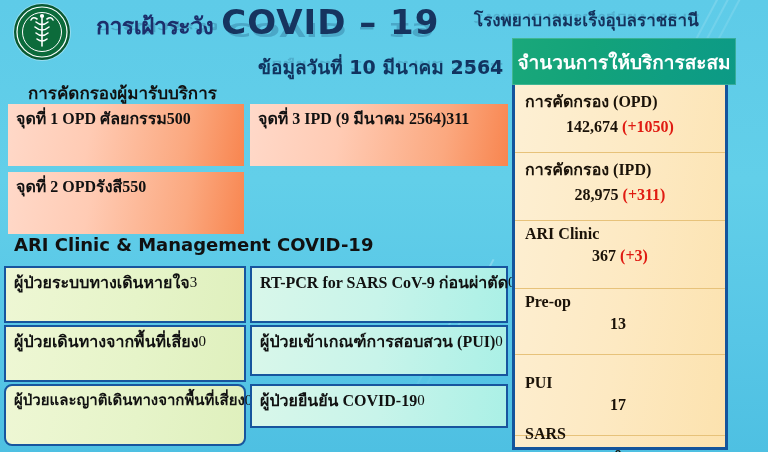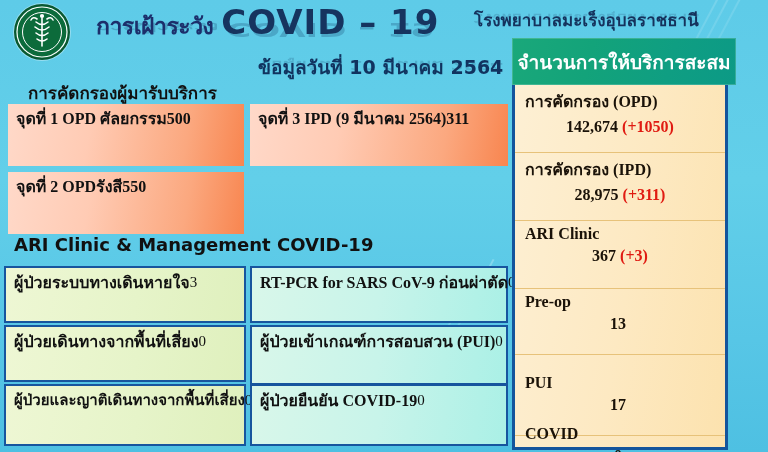--- a/index.html
+++ b/index.html
@@ -227,34 +227,34 @@
   </div>
 
   <div class="card green" style="left:4px; top:266px; width:242px; height:57px;">
     <div class="lbl">ผู้ป่วยระบบทางเดินหายใจ</div>
     <div class="val">3</div>
   </div>
   <div class="card green" style="left:4px; top:325px; width:242px; height:57px;">
     <div class="lbl">ผู้ป่วยเดินทางจากพื้นที่เสี่ยง</div>
     <div class="val">0</div>
   </div>
-  <div class="card green" style="left:4px; top:384px; width:242px; height:62px;">
+  <div class="card green" style="left:4px; top:384px; width:242px; height:62px;border-radius:8px;">
     <div class="lbl" style="font-size:15px;">ผู้ป่วยและญาติเดินทางจากพื้นที่เสี่ยง</div>
     <div class="val">0</div>
   </div>
 
   <div class="card mint" style="left:250px; top:266px; width:258px; height:57px;">
     <div class="lbl">RT-PCR for SARS CoV-9 ก่อนผ่าตัด</div>
     <div class="val">0</div>
   </div>
-  <div class="card mint" style="left:250px; top:325px; width:258px; height:60px;">
+  <div class="card mint" style="left:250px; top:325px; width:258px; height:51px;">
     <div class="lbl">ผู้ป่วยเข้าเกณฑ์การสอบสวน (PUI)</div>
     <div class="val">0</div>
   </div>
-  <div class="card mint" style="left:250px; top:384px; width:258px; height:62px;">
+  <div class="card mint" style="left:250px; top:384px; width:258px; height:44px;">
     <div class="lbl">ผู้ป่วยยืนยัน COVID-19</div>
     <div class="val">0</div>
   </div>
 
   <div id="right-panel">
     <div class="prow" style="top:47px;  height:68px;">
       <div class="lbl">การคัดกรอง (OPD)</div>
       <div class="valrow">
         <span>142,674</span><span class="delta">(+1050)</span>
       </div>
@@ -277,21 +277,21 @@
         <span>13</span><span class="delta"></span>
       </div>
     </div>
     <div class="prow" style="top:332px; height:66px;">
       <div class="lbl">PUI</div>
       <div class="valrow">
         <span>17</span><span class="delta"></span>
       </div>
     </div>
     <div class="prow" style="top:383px; height:66px; border-bottom:none;">
-      <div class="lbl">COVID</div>
+      <div class="lbl">SARS</div>
       <div class="valrow">
         <span>0</span><span class="delta"></span>
       </div>
     </div>
   </div>
 
   <div id="panel-head">
     <span class="t">จำนวนการให้บริการสะสม</span>
   </div>
 

